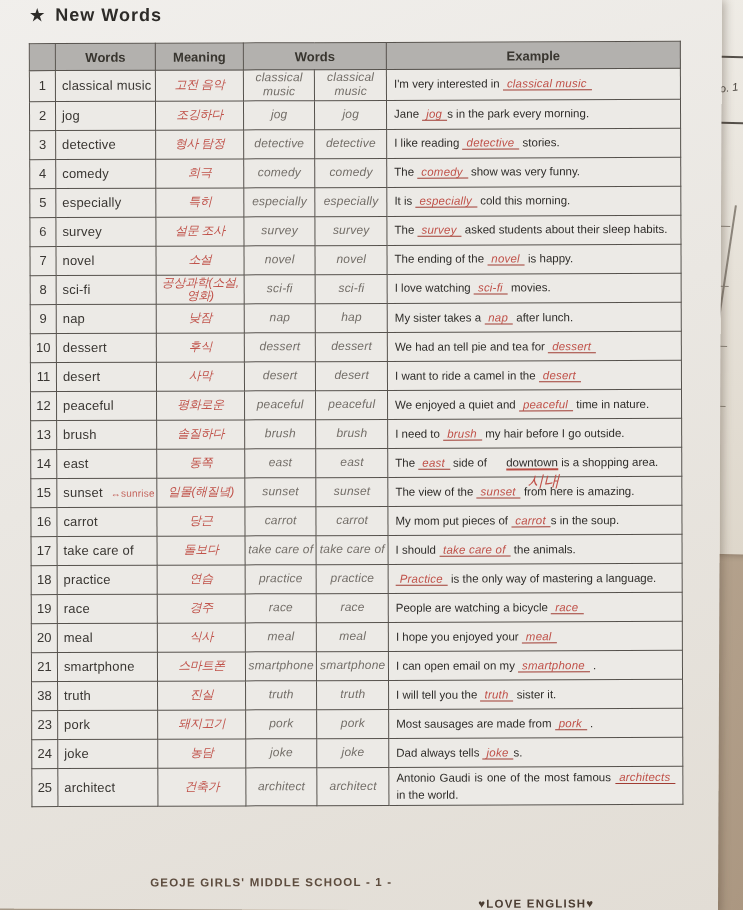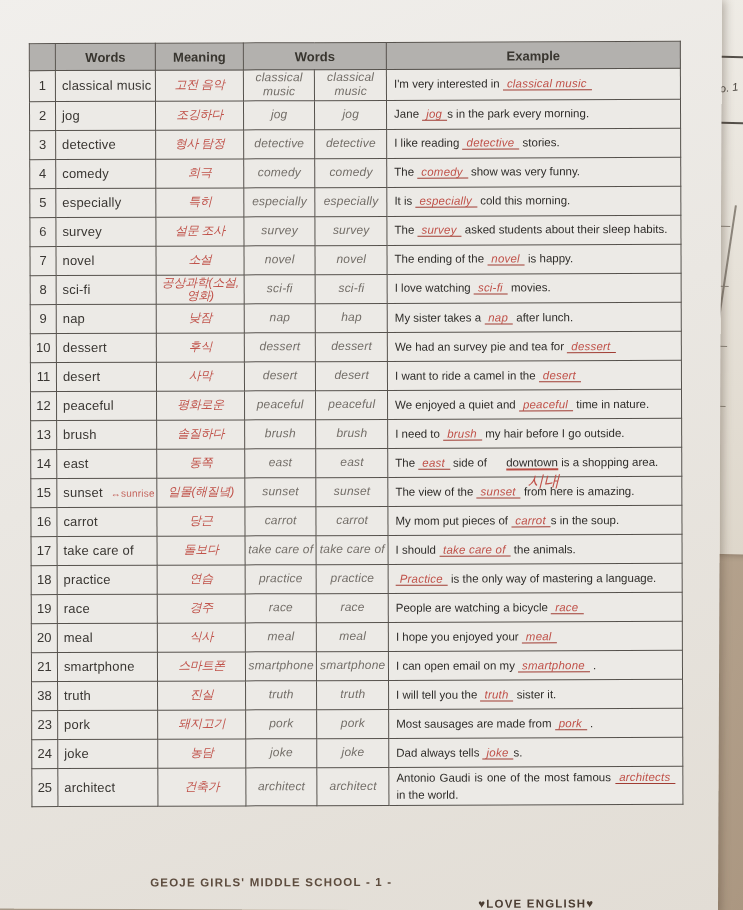--- a/index.html
+++ b/index.html
@@ -67,20 +67,23 @@
     <div class="rule" style="top:128px;"></div>
     <div class="slant"></div>
     <div class="slant-tick" style="top:232px;"></div>
     <div class="slant-tick" style="top:292px;"></div>
     <div class="slant-tick" style="top:352px;"></div>
     <div class="slant-tick" style="top:412px;"></div>
   </div>
 
   <div class="paper">
 
+    <div class="page-title">
+      <span class="star">★</span><span>New Words</span>
+    </div>
 
     <table class="vocab">
       <colgroup>
         <col class="c-num">
           <col class="c-word">
           <col class="c-mean">
         <col class="c-h1">
           <col class="c-h2">
           <col class="c-ex">
       </colgroup>
@@ -165,21 +168,21 @@
             <td class="hand">nap</td>
             <td class="hand">hap</td>
             <td class="ex"><span>My sister takes a </span><span class="ans">nap</span><span> after lunch.</span></td>
           </tr>
           <tr>
             <td class="num">10</td>
             <td class="word"><span>dessert</span></td>
             <td class="mean">후식</td>
             <td class="hand">dessert</td>
             <td class="hand">dessert</td>
-            <td class="ex"><span>We had an survey pie and tea for </span><span class="ans">dessert</span></td>
+            <td class="ex"><span>We had an tell pie and tea for </span><span class="ans">dessert</span></td>
           </tr>
           <tr>
             <td class="num">11</td>
             <td class="word"><span>desert</span></td>
             <td class="mean">사막</td>
             <td class="hand">desert</td>
             <td class="hand">desert</td>
             <td class="ex"><span>I want to ride a camel in the </span><span class="ans">desert</span></td>
           </tr>
           <tr>

